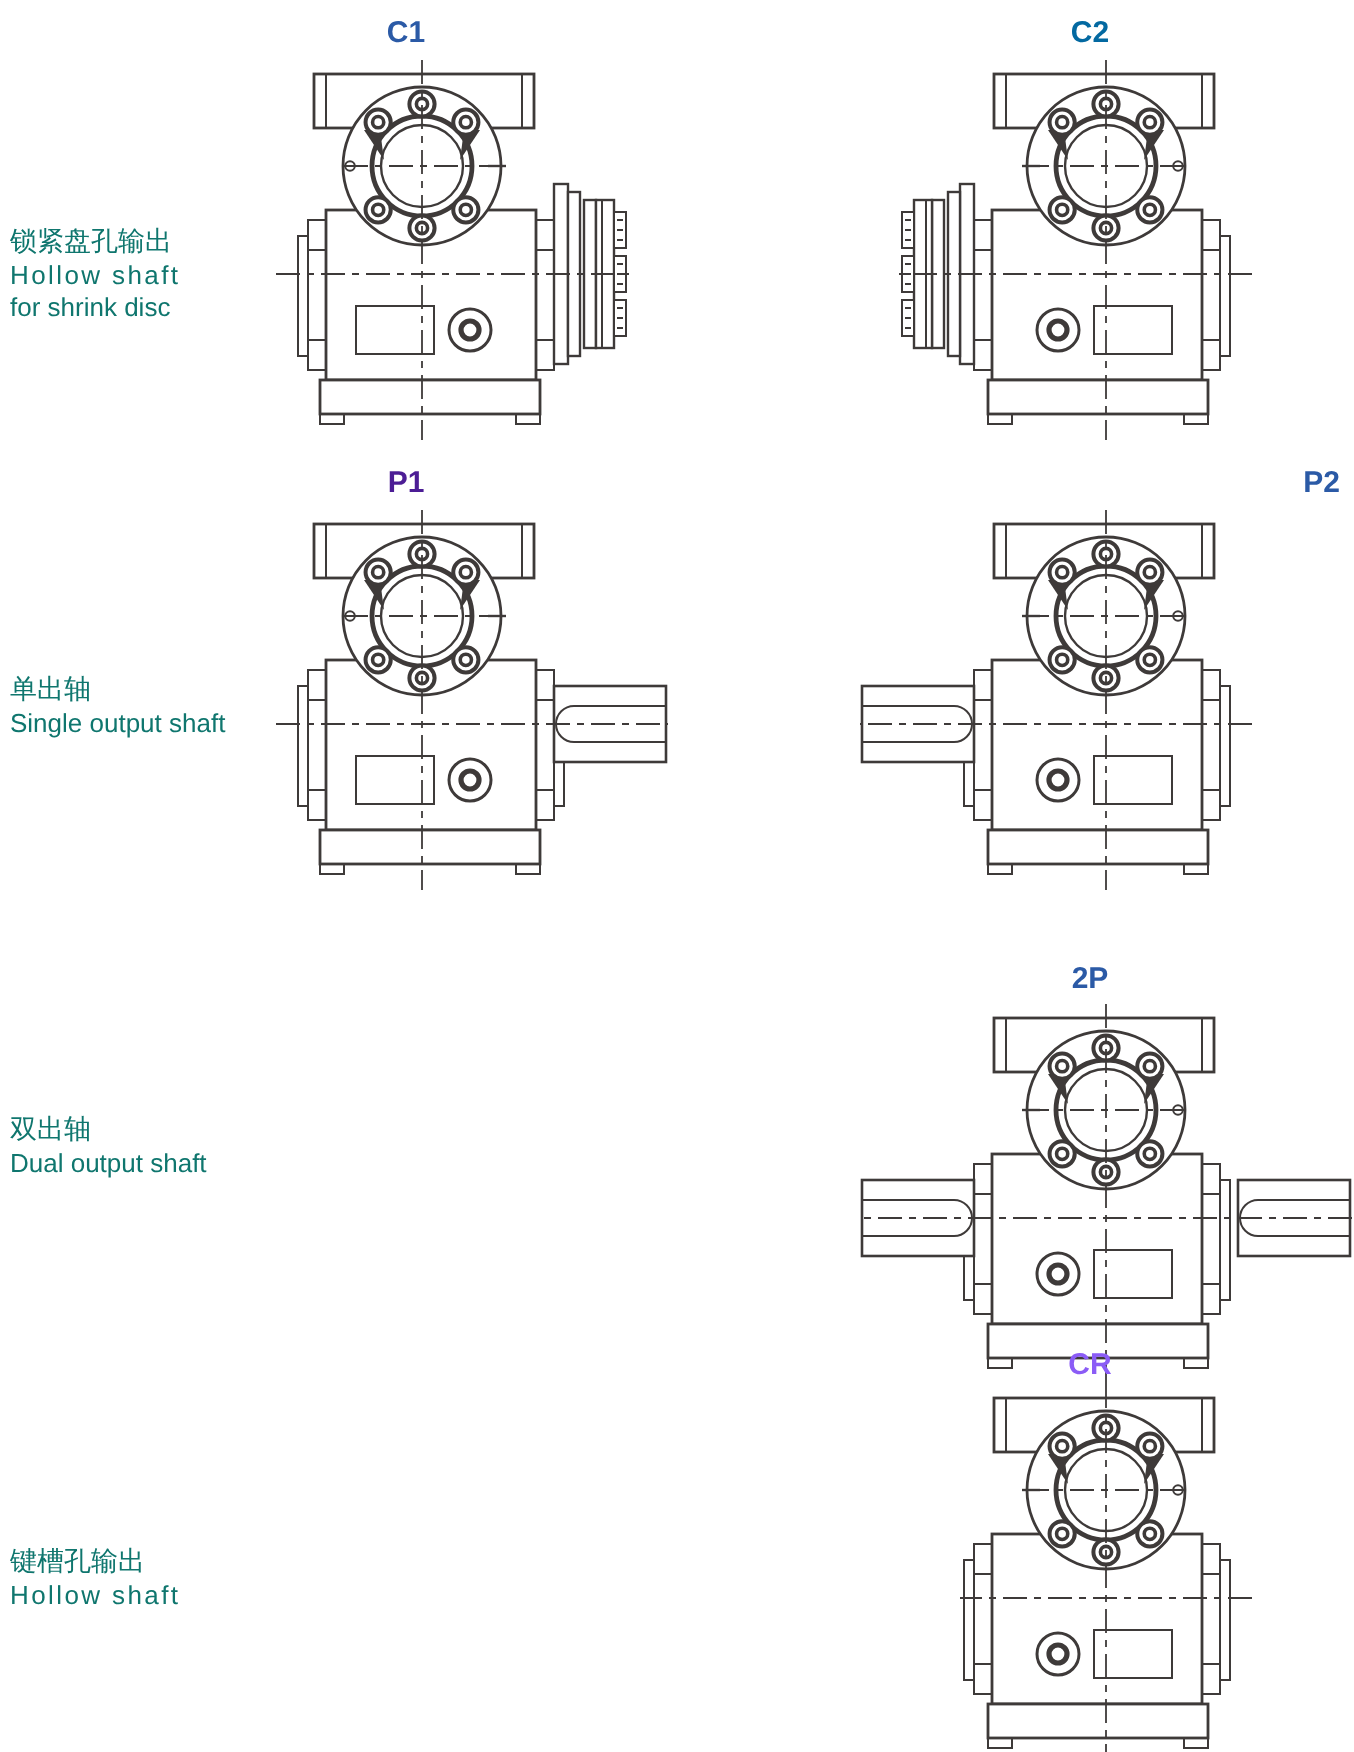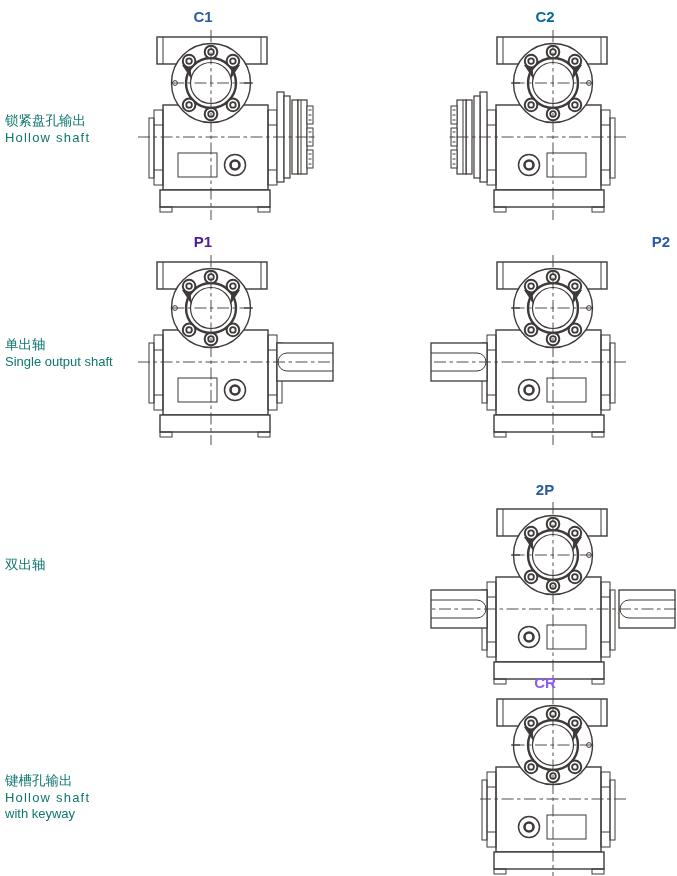--- a/index.html
+++ b/index.html
@@ -23,37 +23,38 @@
   .drawing{position:absolute;left:0;}
 </style>
 </head>
 <body>
 
 <div class="page">
 
   <div class="side-label" style="top:113px">
     <div class="zh">锁紧盘孔输出</div>
     <div class="spaced">Hollow shaft</div>
+    <div>for shrink disc</div>
   </div>
 
   <div class="side-label" style="top:337px">
     <div class="zh">单出轴</div>
     <div>Single output shaft</div>
     <div></div>
   </div>
 
   <div class="side-label" style="top:557px">
     <div class="zh">双出轴</div>
+    <div>Dual output shaft</div>
     <div></div>
   </div>
 
   <div class="side-label" style="top:773px">
     <div class="zh">键槽孔输出</div>
     <div class="spaced">Hollow shaft</div>
-    <div>with keyway</div>
   </div>
 
   <div id="figures">
       <div class="fig" style="left: 86px; top: 8px;">
         <div class="fig-code" style="color: rgb(43, 90, 166);">C1</div>
         <div class="drawing" style="top: 22px;"><svg width="250" height="195" viewBox="0 0 250 195" xmlns="http://www.w3.org/2000/svg">
             <g>
               <rect x="71" y="7" width="110" height="27" stroke="#3e3a39" stroke-width="1.4" fill="#fff"></rect>
               <line x1="77" y1="7" x2="77" y2="34" stroke="#3e3a39" stroke-width="1"></line>
               <line x1="175" y1="7" x2="175" y2="34" stroke="#3e3a39" stroke-width="1"></line>

